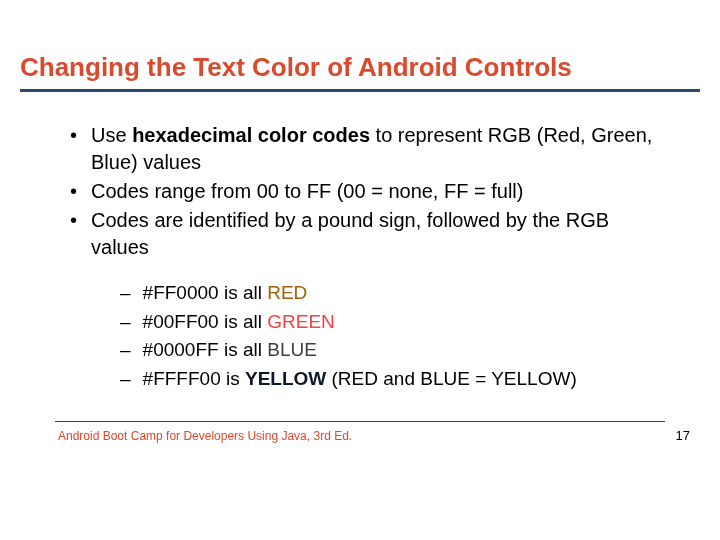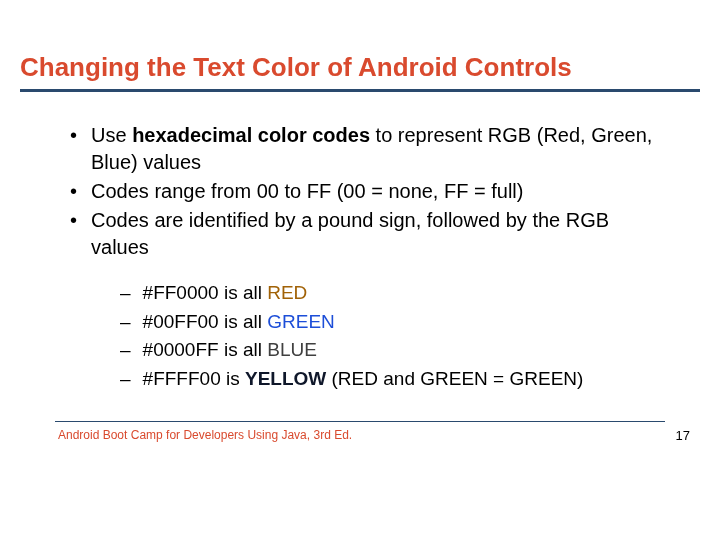--- a/index.html
+++ b/index.html
@@ -8,25 +8,25 @@
     .title { color: #d94a2e; font-size: 26px; font-weight: bold; margin-bottom: 6px; margin-top: 22px; }
     .title-rule { border: 0; border-top: 3px solid #2a4a6e; margin-bottom: 30px; }
     .bullets { margin-left: 50px; margin-right: 30px; font-size: 20px; line-height: 1.35; }
     .b1 { display: flex; margin-bottom: 2px; }
     .b1 .mk { margin-right: 14px; }
     .sub { margin-left: 50px; margin-top: 18px; font-size: 19px; line-height: 1.5; }
     .b2 { display: flex; }
     .b2 .mk { margin-right: 12px; }
     .bold { font-weight: bold; }
     .red { color: #a16207; }
-    .green { color: #1d4ed8; text-align: center; }
+    .green { color: #ef4444; text-align: center; }
     .blue { color: #404040; }
     .yellow { color: #0f172a; font-weight: bold; }
     .foot-rule { border: 0; border-top: 1.5px solid #2a4a6e; margin: 28px 55px 6px 55px; }
-    .footer { display: flex; align-items: flex-start; padding: 0 20px 0 58px; }
+    .footer { display: flex; align-items: center; padding: 0 20px 0 58px; }
     .src { color: #d94a2e; font-size: 12px; flex: 0 0 310px; }
     .cpy { font-size: 8px; line-height: 1.25; flex: 1; padding-right: 10px; }
     .pg { font-size: 13px; margin-left: auto; padding-right: 10px; }
   </style>
 </head>
 <body>
 
 <div class="slide">
   <div class="title">Changing the Text Color of Android Controls</div>
   <hr class="title-rule">
@@ -53,21 +53,21 @@
       <div class="b2">
           <span class="mk">–</span>
           <span><span>#00FF00</span><span> is all </span><span class="green">GREEN</span></span>
         </div>
       <div class="b2">
           <span class="mk">–</span>
           <span><span>#0000FF</span><span> is all </span><span class="blue">BLUE</span></span>
         </div>
       <div class="b2">
           <span class="mk">–</span>
-          <span><span>#FFFF00</span><span> is </span><span class="yellow">YELLOW</span><span> (RED and GREEN = GREEN)</span></span>
+          <span><span>#FFFF00</span><span> is </span><span class="yellow">YELLOW</span><span> (RED and BLUE = YELLOW)</span></span>
         </div>
     </div>
   </div>
 </div>
 
 <hr class="foot-rule">
 <div class="footer">
   <div class="src">Android Boot Camp for Developers Using Java, 3rd Ed.</div>
   <div class="pg">17</div>
 </div>

